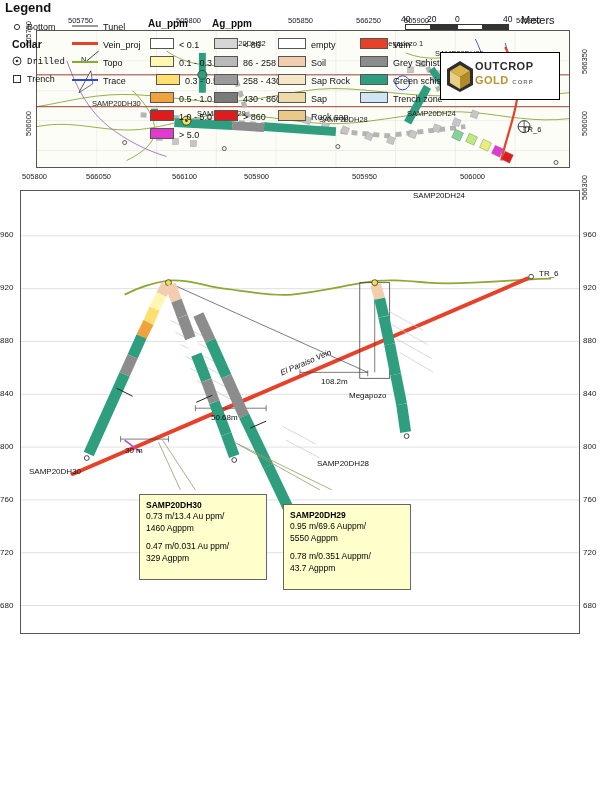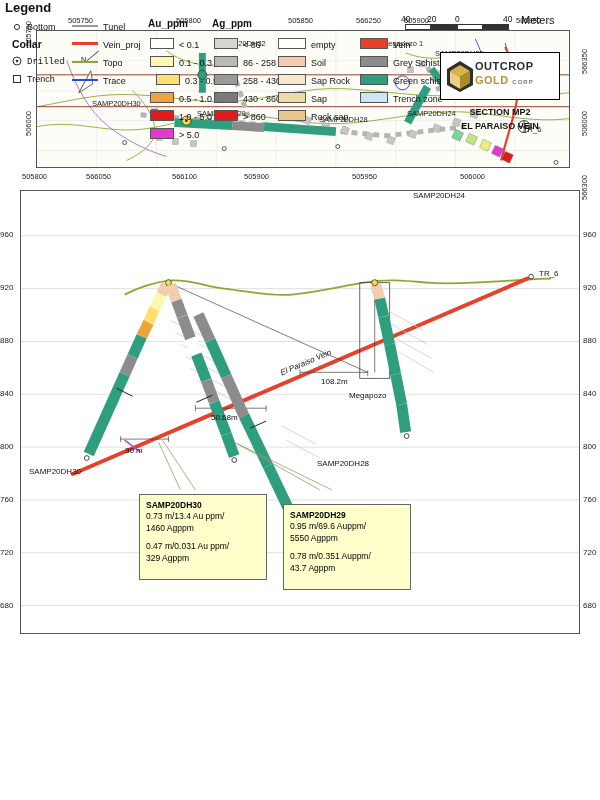--- a/index.html
+++ b/index.html
@@ -605,17 +605,13 @@
       <polygon points="15,18 25,12 25,24 15,30" fill="#b08a26"></polygon>
       <polygon points="15,18 5,12 5,24 15,30" fill="#e8cf84"></polygon>
     </svg>
     <div id="logo-text">
       <span>OUTCROP</span><br>
       <span class="gold">GOLD</span>
       <span class="corp">CORP</span>
     </div>
   </div>
 
-  <div id="section-caption">
-    <div>SECTION MP2</div>
-    <div>EL PARAISO VEIN</div>
-  </div>
 </div>
 
 </body></html>

